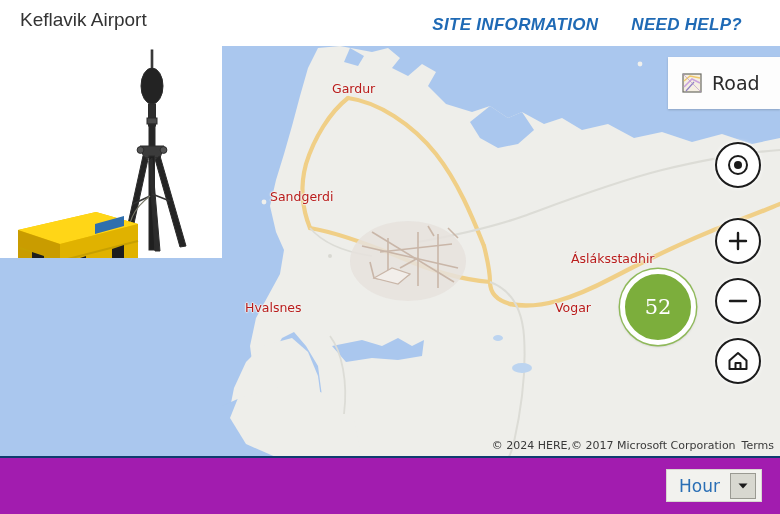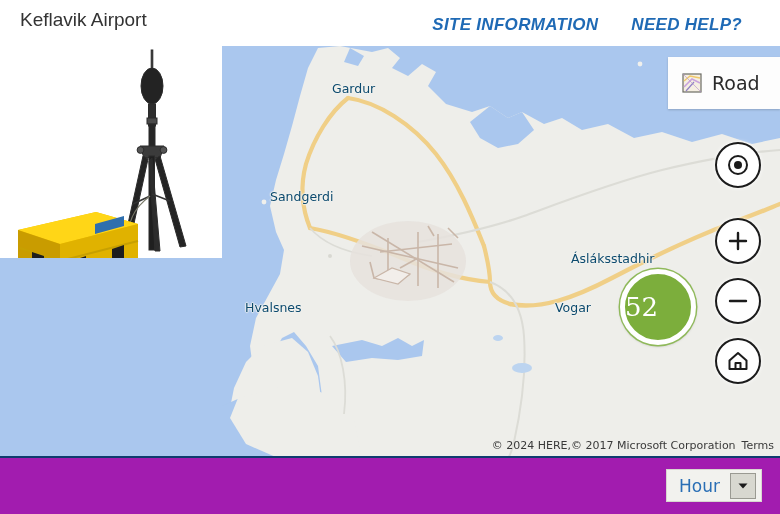--- a/index.html
+++ b/index.html
@@ -38,31 +38,31 @@
   
   .map{
     position:absolute;left:222px;top:46px;width:558px;height:412px;
     background:#aac7ee;overflow:hidden;
   }
   .map-svg{position:absolute;left:0;top:0;}
 
   
   .maplabel{
     position:absolute;font-family:"DejaVu Sans",sans-serif;
-    color:#0c4a6e;font-size:12.5px;white-space:nowrap;
+    color:#b91c1c;font-size:12.5px;white-space:nowrap;
     text-shadow: 1px 0 1.2px #f3f3ef, -1px 0 1.2px #f3f3ef, 0 1px 1.2px #f3f3ef, 0 -1px 1.2px #f3f3ef;
   }
 
   
   .marker{
     position:absolute;left:398px;top:223px;width:66px;height:66px;border-radius:50%;
     background:#7cae3c;border:5px solid #ffffff;
     box-shadow:0 0 0 1.5px #8fb95a, 0 1px 3px rgba(0,0,0,.3);
-    display:flex;align-items:center;justify-content:flex-start;
-    color:#ffffff;font-size:26px;font-family:"DejaVu Serif",serif;cursor:pointer;
+    display:flex;align-items:center;justify-content:center;
+    color:#ffffff;font-size:21px;font-family:"DejaVu Serif",serif;cursor:pointer;
   }
 
   
   .basemap-btn{
     position:absolute;right:0px;top:11px;width:112px;height:52px;background:#fdfdfd;
     display:flex;align-items:center;gap:10px;padding-left:14px;box-sizing:border-box;
     cursor:pointer;box-shadow:0 1px 2px rgba(0,0,0,.18);
   }
   .basemap-label{font-size:19px;color:#2b2b2b;font-family:"DejaVu Sans",sans-serif;}
 

